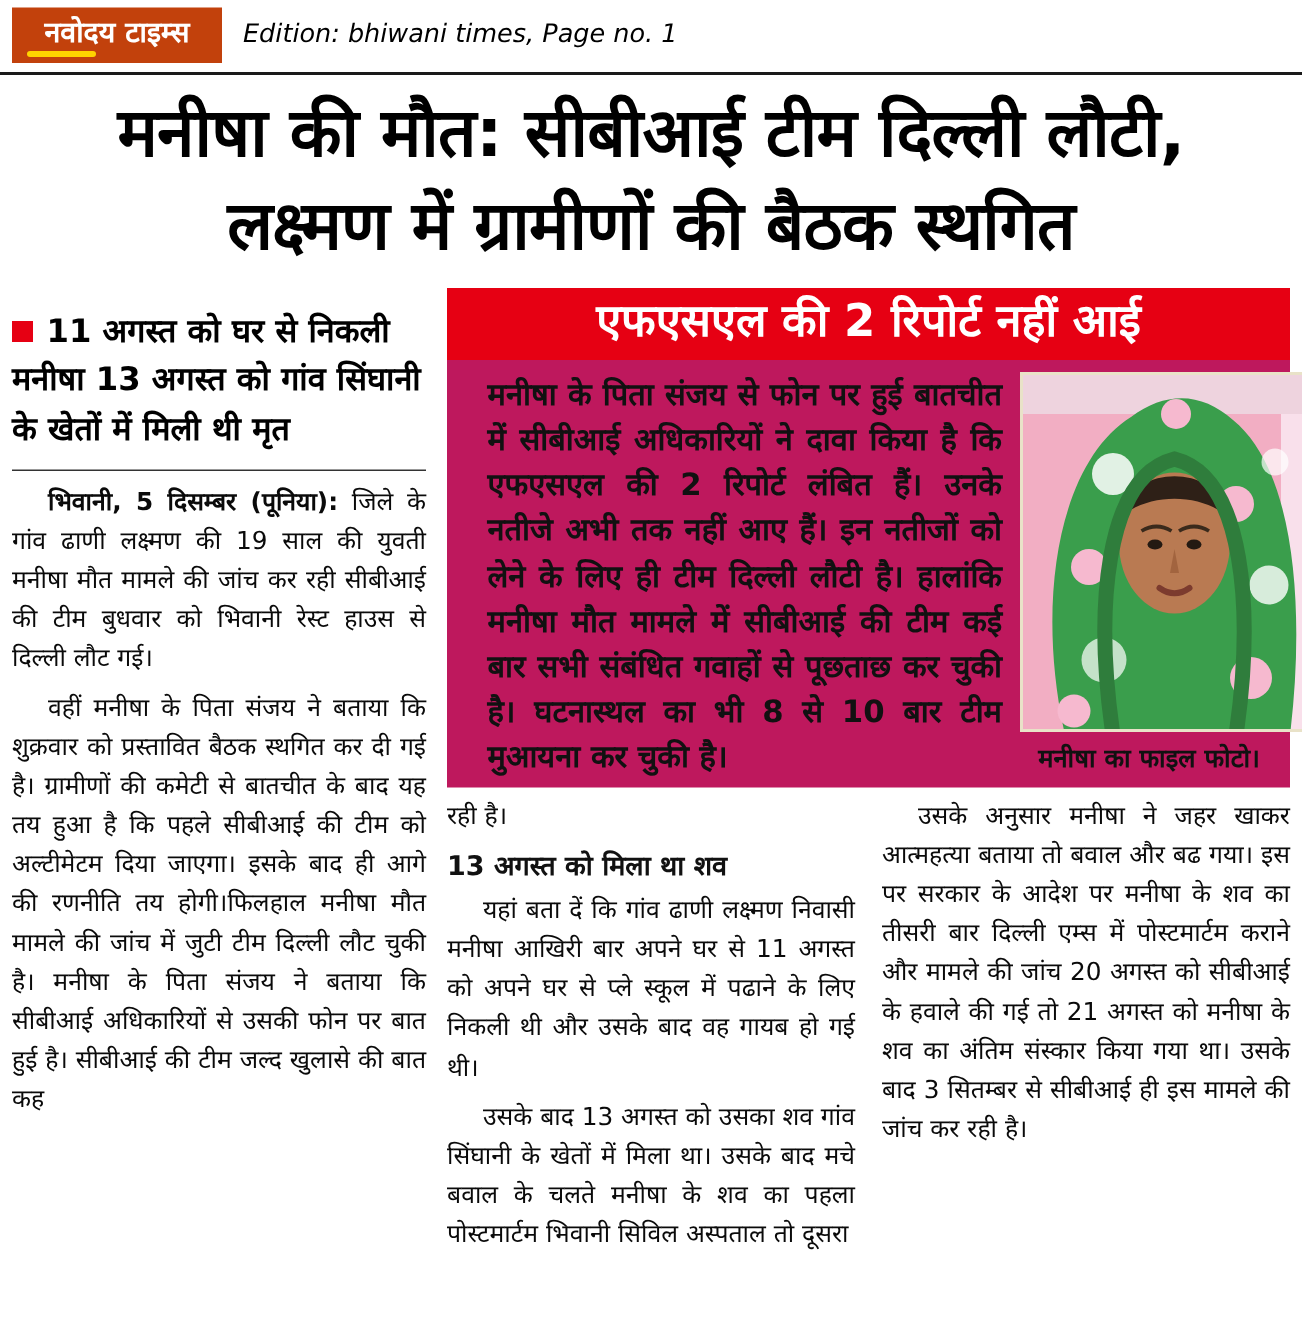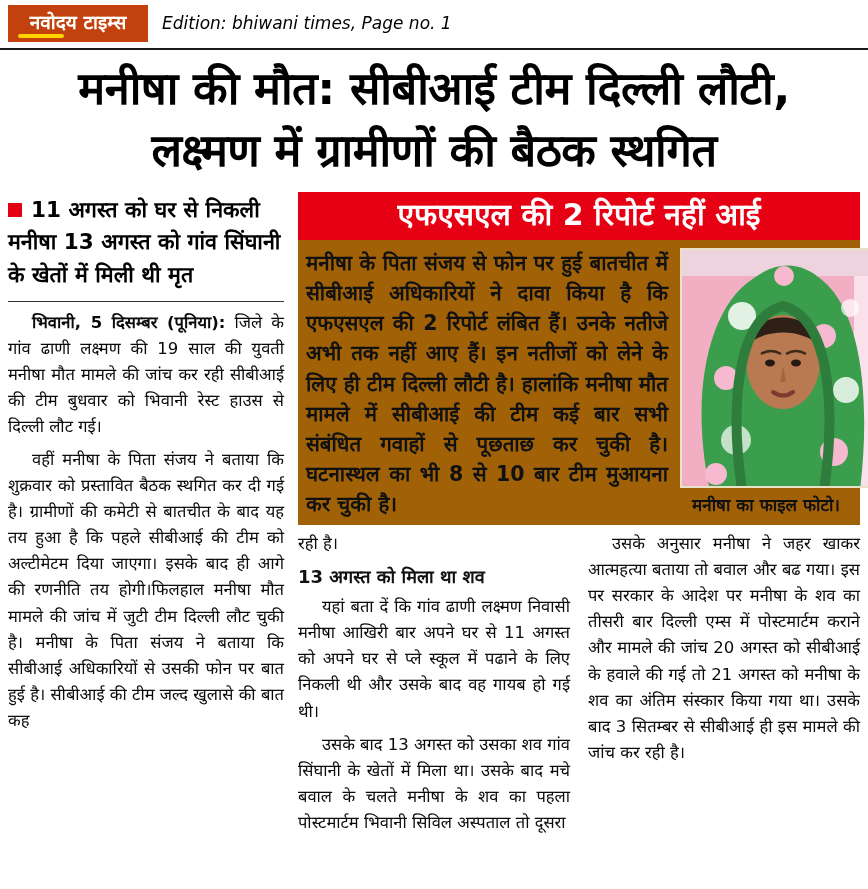--- a/index.html
+++ b/index.html
@@ -59,21 +59,21 @@
     letter-spacing: -0.5px;
   }
 
   
   .content {
     display: flex;
     gap: 14px;
     padding: 6px 8px 0 8px;
     align-items: flex-start;
   }
-  .col-left { width: 276px; flex: none; }
+  .col-left { width: 276px; flex: none; margin-top: 12px; }
   .col-main { flex: 1; min-width: 0; }
 
   
   .subhead {
     font-weight: bold;
     font-size: 21.5px;
     line-height: 1.5;
     color: #000;
     padding: 2px 0 6px 0;
   }
@@ -105,24 +105,24 @@
     color: #ffffff;
     font-weight: bold;
     font-size: 30px;
     text-align: center;
     padding: 5px 6px 7px 6px;
     line-height: 1.2;
   }
 
   
   .fsl-row {
-    background: #a16207;
+    background: #be185d;
     display: flex;
     gap: 12px;
-    padding: 8px 8px 6px 8px;
+    padding: 8px 8px 6px 27px;
   }
   .fsl-text {
     flex: 1;
     font-size: 20.5px;
     font-weight: bold;
     line-height: 1.47;
     text-align: justify;
     color: #111;
   }
   .photo-wrap { width: 172px; flex: none; }

